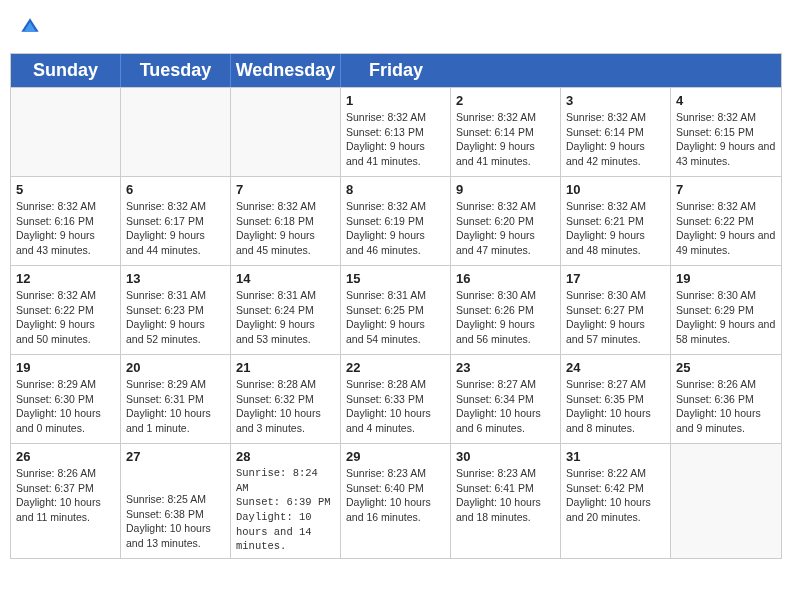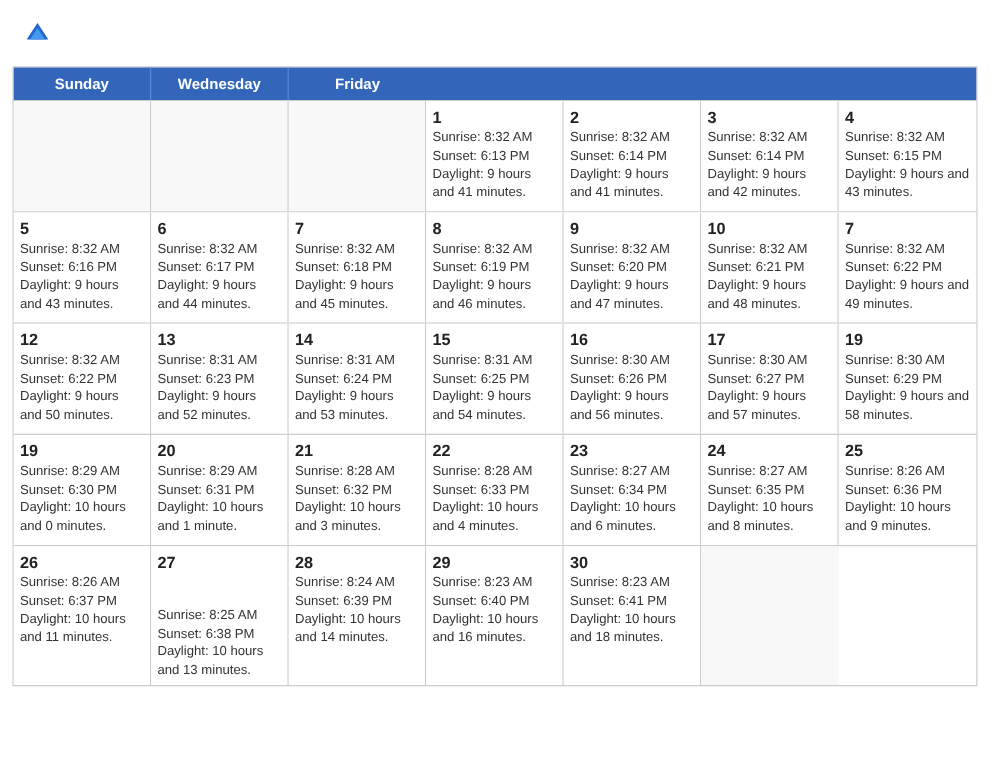--- a/index.html
+++ b/index.html
@@ -54,21 +54,21 @@
     }
     .cal-header-row {
       display: grid;
       grid-template-columns: repeat(7, 1fr);
       background: #3366bb;
     }
     .cal-header-cell {
       color: #fff;
       text-align: center;
       padding: 6px 4px;
-      font-size: 12px;
+      font-size: 18px;
       font-weight: bold;
       border-right: 1px solid #5588dd;
     }
     .cal-header-cell:last-child { border-right: none; }
     .cal-body {
       display: flex;
       flex-direction: column;
     }
     .cal-row {
       display: grid;
@@ -112,20 +112,21 @@
   </div>
   <div class="title-block">
     <div class="calendar-title"></div>
     <div class="calendar-subtitle"></div>
   </div>
 </div>
 
 <div class="calendar">
   <div class="cal-header-row" id="cal-header">
       <div class="cal-header-cell">Sunday</div>
+      <div class="cal-header-cell">Tuesday</div>
       <div class="cal-header-cell">Wednesday</div>
       <div class="cal-header-cell">Friday</div>
     </div>
   <div class="cal-body" id="cal-body">
       <div class="cal-row">
         <div class="cal-cell empty"></div>
         <div class="cal-cell empty"></div>
         <div class="cal-cell empty"></div>
         <div class="cal-cell">
           <div class="day-number">1</div>
@@ -292,32 +293,38 @@
 Daylight: 10 hours and 11 minutes.</div>
         </div>
         <div class="cal-cell">
           <div class="day-number">27</div>
           <div class="day-info" style="white-space: pre-line; margin-top: 28px;">Sunrise: 8:25 AM
 Sunset: 6:38 PM
 Daylight: 10 hours and 13 minutes.</div>
         </div>
         <div class="cal-cell">
           <div class="day-number">28</div>
-          <div class="day-info" style="white-space: pre-line;">Sunrise: 8:24 AM
+          <div class="day-info" style="white-space: pre-line; font-family: Liberation Mono, monospace;">Sunrise: 8:24 AM
 Sunset: 6:39 PM
 Daylight: 10 hours and 14 minutes.</div>
         </div>
         <div class="cal-cell">
           <div class="day-number">29</div>
           <div class="day-info" style="white-space: pre-line;">Sunrise: 8:23 AM
 Sunset: 6:40 PM
 Daylight: 10 hours and 16 minutes.</div>
         </div>
         <div class="cal-cell">
           <div class="day-number">30</div>
           <div class="day-info" style="white-space: pre-line;">Sunrise: 8:23 AM
 Sunset: 6:41 PM
 Daylight: 10 hours and 18 minutes.</div>
         </div>
+        <div class="cal-cell">
+          <div class="day-number">31</div>
+          <div class="day-info" style="white-space: pre-line;">Sunrise: 8:22 AM
+Sunset: 6:42 PM
+Daylight: 10 hours and 20 minutes.</div>
+        </div>
         <div class="cal-cell empty"></div>
       </div>
     </div>
 </div>
 
 </body></html>

